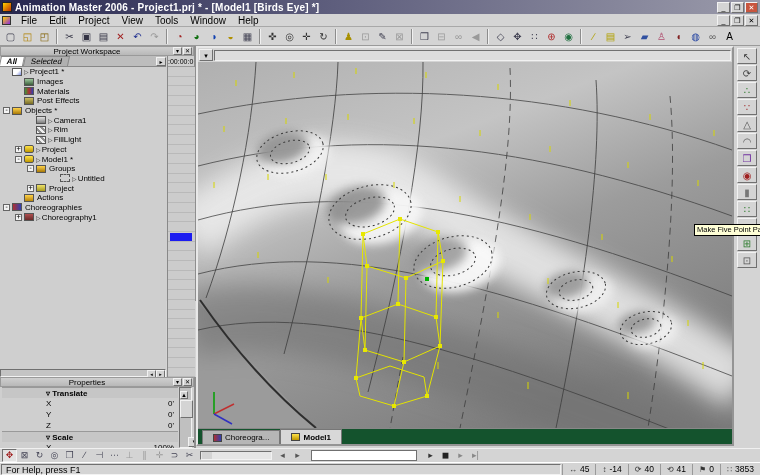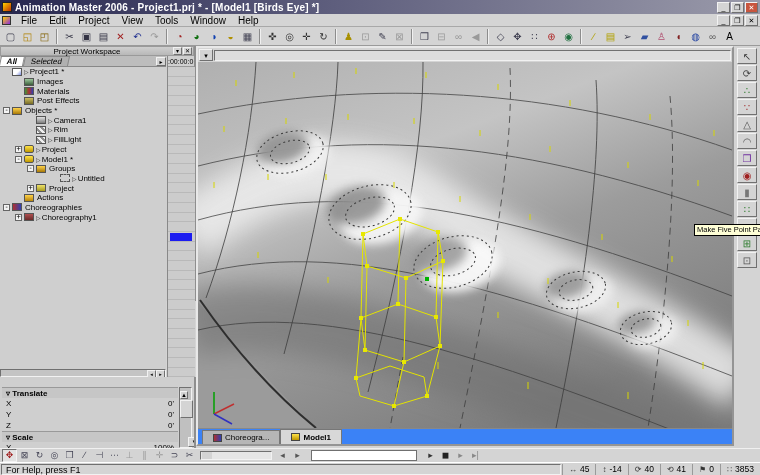--- a/index.html
+++ b/index.html
@@ -61,33 +61,33 @@
   .sbtn{width:9px;height:8px;background:#d4d4d4;font-size:5px;line-height:7px;text-align:center;flex:none;}
   #timeline{position:absolute;left:167px;top:10px;width:27px;height:321px;background:#c9c9c9;border-left:1px solid #888;}
   #tl-head{font-size:7px;height:11px;line-height:11px;white-space:nowrap;overflow:hidden;border-bottom:1px solid #999;background:#d0d0d0;}
   #tl-body{position:absolute;left:0;top:11px;width:27px;height:310px;background:repeating-linear-gradient(#cccccc 0 8.7px,#b9b9b9 8.7px 9.7px);}
   #tl-bar{position:absolute;left:2px;top:166px;width:22px;height:8px;background:#1c1cf0;}
   
   #properties{position:absolute;left:0;top:377px;width:196px;height:71px;background:#cfcfcf;border-right:2px solid #8e8e8e;overflow:hidden;}
   #propbody{position:absolute;left:2px;top:10px;width:176px;height:61px;overflow:hidden;}
   .prow{height:11px;display:flex;align-items:center;font-size:8px;padding:0 4px;}
   .prow.ph{border-top:1px solid #999;font-weight:bold;background:#c6c6c6;}
-  .prow .pl{flex:1;}
+  .prow .pl{flex:1;margin-left:40px;}
   .prow .pv{text-align:right;}
   #propscroll{position:absolute;right:2px;top:10px;width:13px;height:61px;background:#c0c0c0;}
   #propscroll .sbtn{width:13px;height:10px;font-size:6px;line-height:9px;}
   #propthumb{position:absolute;left:0;top:12px;width:13px;height:18px;background:#d4d4d4;}
   #propscroll .down{position:absolute;bottom:0;}
   
   #viewport{position:absolute;left:196px;top:46px;width:538px;height:400px;background:#d4d4d4;border:2px outset #e8e8e8;}
   #vp-topstrip{position:absolute;left:0;top:0;width:534px;height:14px;display:flex;align-items:center;background:#d4d4d4;}
   #vp-dd{width:14px;height:12px;background:#d4d4d4;font-size:7px;line-height:11px;text-align:center;margin:0 1px;flex:none;}
   #vp-track{flex:1;height:11px;background:#dcdcdc;margin-right:1px;}
   #vp-canvas{position:absolute;left:0;top:14px;width:534px;height:366px;background:#9b9b9b;overflow:hidden;}
-  #vp-tabbar{position:absolute;left:0;top:380px;width:534px;height:16px;background:#3b82f6;display:flex;align-items:flex-end;padding-left:4px;border-top:1px solid #888;}
+  #vp-tabbar{position:absolute;left:0;top:380px;width:534px;height:16px;background:#14532d;display:flex;align-items:flex-end;padding-left:4px;border-top:1px solid #888;}
   .vtab{height:14px;display:flex;align-items:center;gap:3px;font-size:8px;padding:0 10px;border:1px solid #777;border-bottom:none;background:#b6b6b6;}
   .vtab.active{background:#d8d8d8;height:15px;font-weight:bold;}
   .vtabicon{width:9px;height:8px;border:1px solid #444;flex:none;}
   .vtabicon.chor{background:linear-gradient(90deg,#b03030,#3040b0);}
   .vtabicon.model{background:linear-gradient(#ffe34a,#bf9800);}
   
   #righttools{position:absolute;left:734px;top:46px;width:26px;height:400px;background:#d4d4d4;display:flex;flex-direction:column;align-items:center;padding-top:2px;}
   #righttools .btn16{width:20px;height:16px;margin-bottom:1px;}
   
   #tooltip{position:absolute;left:694px;top:224px;background:#ffffd6;border:1px solid #000;font-size:7.5px;padding:0 2px;line-height:10px;white-space:nowrap;z-index:50;}
@@ -344,20 +344,28 @@
     </div>
     <div id="timeline">
       <div id="tl-head">:00:00:0</div>
       <div id="tl-body">
         <div id="tl-bar"></div>
       </div>
     </div>
   </div>
 
   <div id="properties">
+    <div class="panelhead">
+      <span class="ptitle">Properties</span>
+      <span style="display:flex">
+
+      <span class="pbtn raised">▾</span>
+          <span class="pbtn raised">✕</span>
+        </span>
+    </div>
     <div id="propbody">
 
     <div class="prow ph">
           <span class="pl">▿ Translate</span>
           <span class="pv"></span>
         </div>
         <div class="prow pr">
           <span class="pl">X</span>
           <span class="pv">0'</span>
         </div>

